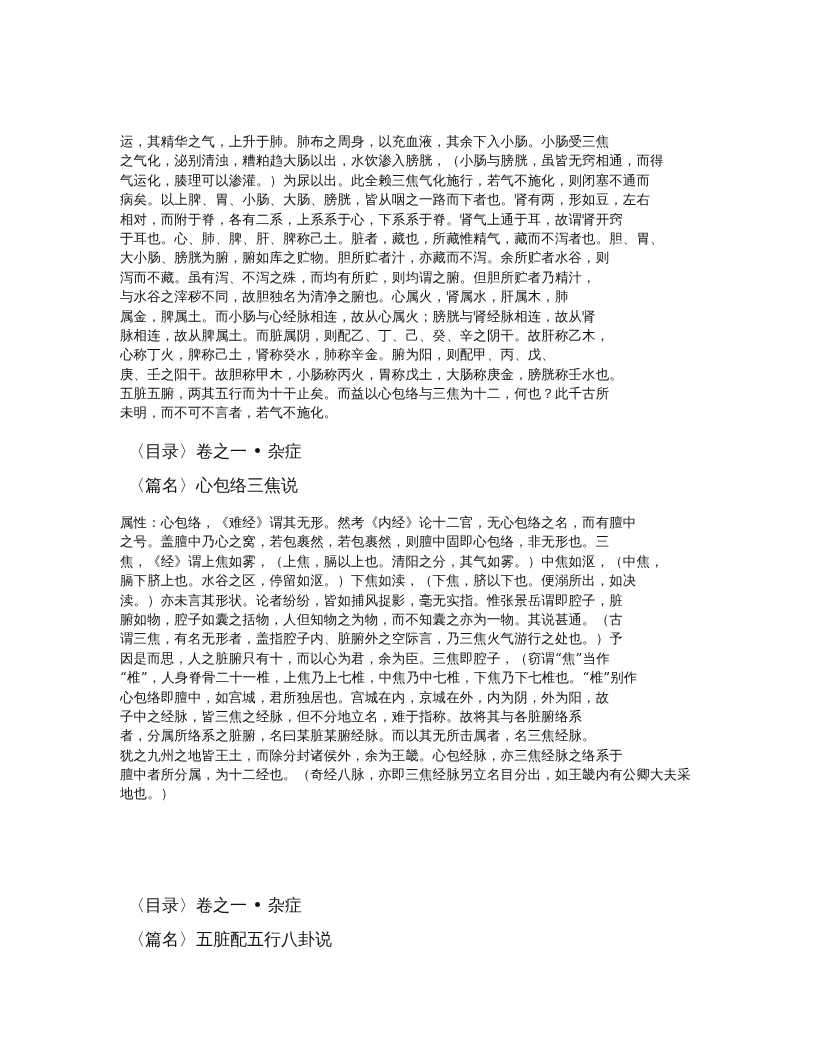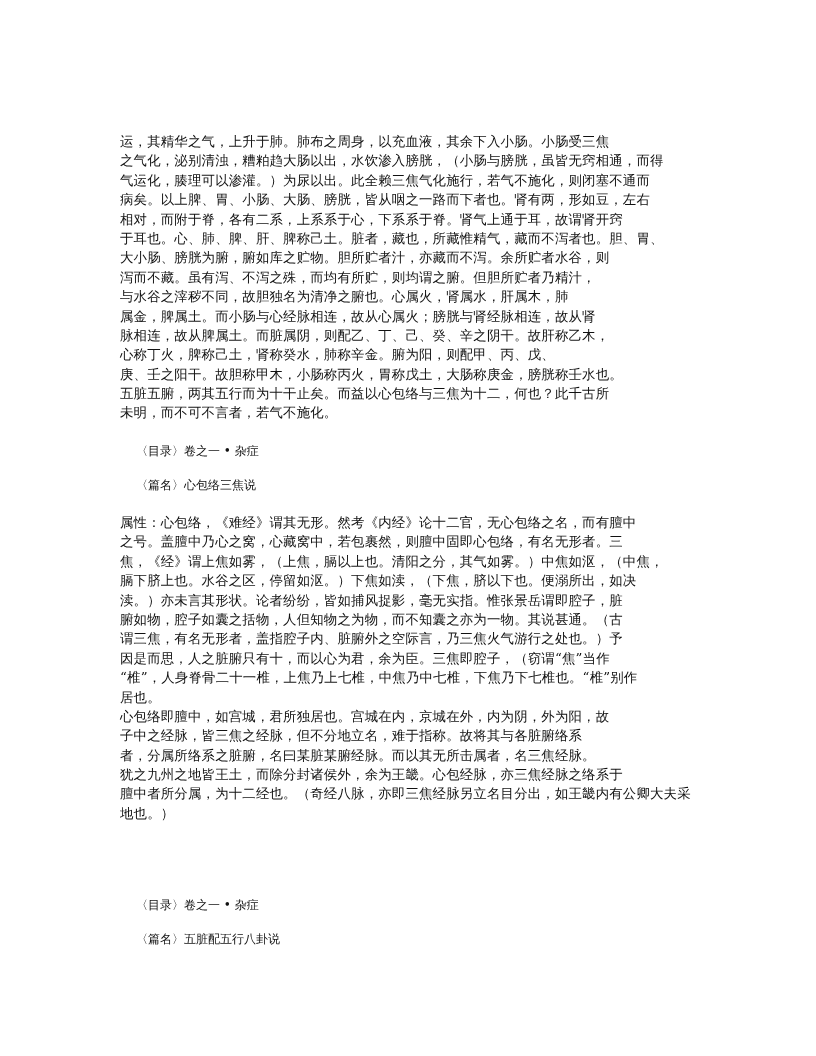--- a/index.html
+++ b/index.html
@@ -2,21 +2,21 @@
 <html><head>
 <meta charset="utf-8">
 <style>
   html, body { margin: 0; padding: 0; background: #ffffff; }
   body { width: 816px; height: 1056px; position: relative; overflow: hidden;
          font-family: "DejaVu Serif", "Liberation Serif", serif; color: #111; }
   .page { position: absolute; left: 120px; top: 0; width: 600px; }
   .line { position: absolute; left: 0; white-space: nowrap; font-size: 13.4px; line-height: 19px; letter-spacing: 0.2px; }
   .block { position: absolute; left: 0; width: 620px; }
   .block .line { position: relative; display: block; height: 19.4px; line-height: 19.4px; }
-  .hdr { position: absolute; left: 16px; white-space: nowrap; font-size: 12px; line-height: 19px; }
+  .hdr { position: absolute; left: 8px; white-space: nowrap; font-size: 17px; line-height: 19px; }
 </style>
 </head>
 <body>
 
 <div class="page">
 
   <div class="block" style="top:84px;margin-top:48px;">
     <span class="line">运，其精华之气，上升于肺。肺布之周身，以充血液，其余下入小肠。小肠受三焦</span>
     <span class="line">之气化，泌别清浊，糟粕趋大肠以出，水饮渗入膀胱，（小肠与膀胱，虽皆无窍相通，而得</span>
     <span class="line">气运化，腠理可以渗灌。）为尿以出。此全赖三焦气化施行，若气不施化，则闭塞不通而</span>
@@ -32,29 +32,28 @@
     <span class="line">庚、壬之阳干。故胆称甲木，小肠称丙火，胃称戊土，大肠称庚金，膀胱称壬水也。</span>
     <span class="line">五脏五腑，两其五行而为十干止矣。而益以心包络与三焦为十二，何也？此千古所</span>
     <span class="line">未明，而不可不言者，若气不施化。</span>
   </div>
 
   <span class="hdr" style="top:442px;">〈目录〉卷之一 • 杂症</span>
   <span class="hdr" style="top:476px;font-family:Liberation Serif, serif;">〈篇名〉心包络三焦说</span>
 
   <div class="block" style="top:513px;">
     <span class="line">属性：心包络，《难经》谓其无形。然考《内经》论十二官，无心包络之名，而有膻中</span>
-    <span class="line">之号。盖膻中乃心之窝，心藏窝中，若包裹然，则膻中固即心包络，有名无形者。三</span>
+    <span class="line">之号。盖膻中乃心之窝，若包裹然，若包裹然，则膻中固即心包络，非无形也。三</span>
     <span class="line">焦，《经》谓上焦如雾，（上焦，膈以上也。清阳之分，其气如雾。）中焦如沤，（中焦，</span>
     <span class="line">膈下脐上也。水谷之区，停留如沤。）下焦如渎，（下焦，脐以下也。便溺所出，如决</span>
     <span class="line">渎。）亦未言其形状。论者纷纷，皆如捕风捉影，毫无实指。惟张景岳谓即腔子，脏</span>
     <span class="line">腑如物，腔子如囊之括物，人但知物之为物，而不知囊之亦为一物。其说甚通。（古</span>
     <span class="line">谓三焦，有名无形者，盖指腔子内、脏腑外之空际言，乃三焦火气游行之处也。）予</span>
     <span class="line">因是而思，人之脏腑只有十，而以心为君，余为臣。三焦即腔子，（窃谓“焦”当作</span>
     <span class="line">“椎”，人身脊骨二十一椎，上焦乃上七椎，中焦乃中七椎，下焦乃下七椎也。“椎”别作</span>
-    <span class="line">居也。</span>
     <span class="line">心包络即膻中，如宫城，君所独居也。宫城在内，京城在外，内为阴，外为阳，故</span>
     <span class="line">子中之经脉，皆三焦之经脉，但不分地立名，难于指称。故将其与各脏腑络系</span>
     <span class="line">者，分属所络系之脏腑，名曰某脏某腑经脉。而以其无所击属者，名三焦经脉。</span>
     <span class="line">犹之九州之地皆王土，而除分封诸侯外，余为王畿。心包经脉，亦三焦经脉之络系于</span>
     <span class="line">膻中者所分属，为十二经也。（奇经八脉，亦即三焦经脉另立名目分出，如王畿内有公卿大夫采</span>
     <span class="line">地也。）</span>
   </div>
 
   <span class="hdr" style="top:896px;">〈目录〉卷之一 • 杂症</span>
   <span class="hdr" style="top:930px;">〈篇名〉五脏配五行八卦说</span>

